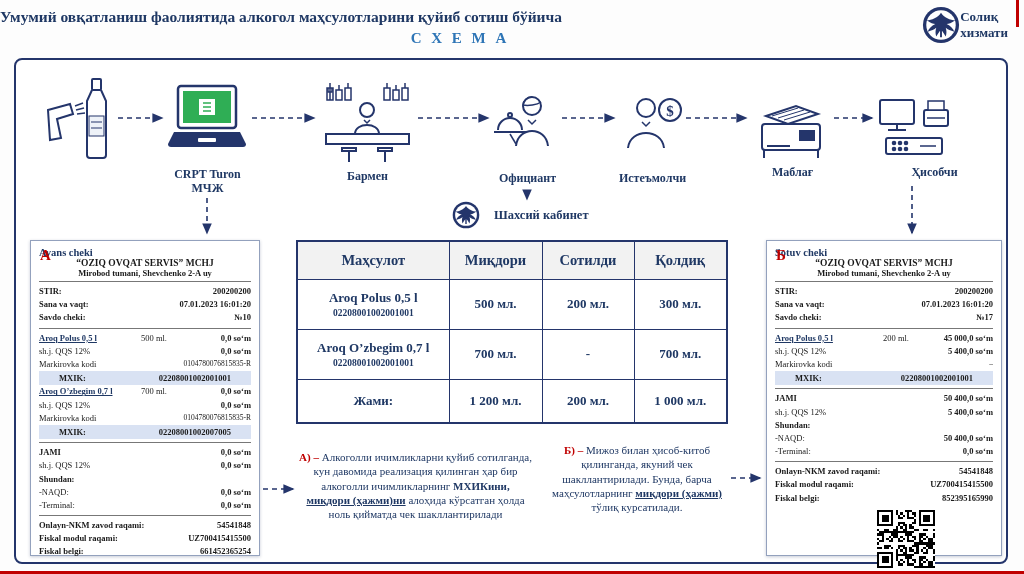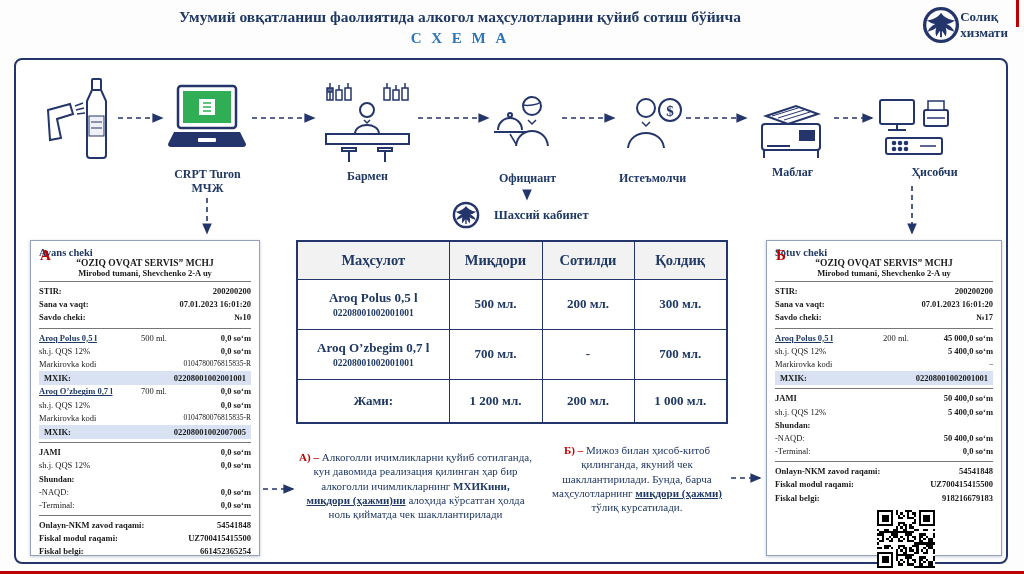--- a/index.html
+++ b/index.html
@@ -1,21 +1,21 @@
 <!DOCTYPE html>
 <html><head>
 <meta charset="utf-8">
 <style>
   * { margin:0; padding:0; box-sizing:border-box; }
   html,body { width:1024px; height:574px; background:#fff; }
   .page { position:relative; width:1024px; height:574px; background:#fdfdfd;
           font-family:"Liberation Serif", serif; overflow:hidden; }
 
   
-  .title { position:absolute; top:8px; left:0; width:920px; text-align:center;
+  .title { position:absolute; top:8px; left:0; width:920px; 
            color:#1f3864; font-weight:bold; font-size:15.5px; }
   .subtitle { position:absolute; top:30px; left:0; width:920px; text-align:center;
               color:#2e75b6; font-weight:bold; font-size:15px; letter-spacing:3px; }
   .logo { position:absolute; top:6px; right:16px; display:flex; align-items:center; }
   .logo-text { color:#1f3864; font-weight:bold; font-size:13px; line-height:1.25; }
   .red-corner { position:absolute; top:0; right:5px; width:3px; height:27px; background:#c00000; }
   .red-bottom { position:absolute; bottom:0; left:0; width:100%; height:3px; background:#c00000; }
 
   
   .frame { position:absolute; left:14px; top:58px; width:994px; height:506px;
@@ -67,21 +67,21 @@
   .r-addr { font-size:8.5px; text-align:center; font-weight:bold; }
   .r-sep { border-top:1px solid #777; margin:3px 0; }
   .r-row { display:flex; justify-content:space-between; font-size:8.5px; line-height:1.55; }
   .val { font-weight:bold; }
   .b { font-weight:bold; } .u { } .sm { font-size:7.5px; }
   .r-prod { display:flex; font-size:8.5px; line-height:1.55; }
   .r-prod .pn { flex:1; font-weight:bold; color:#1f3864; text-decoration:underline; }
   .r-prod .pq { width:46px; }
   .r-prod .pp { width:64px; text-align:right; font-weight:bold; }
   .r-mxik { display:flex; justify-content:space-between; background:#d9e2f3; font-weight:bold;
-            font-size:8.5px; padding:1px 5px; line-height:1.45; }
+            font-size:8.5px; padding:1px 20px; line-height:1.45; }
   .qr { width:58px; height:58px; margin:5px 58px 0 auto; }
 
   
   .note { position:absolute; text-align:center; font-size:11px; color:#1f3864; line-height:1.3; }
   #note-a { left:299px; top:450px; width:233px; }
   #note-b { left:545px; top:443px; width:184px; }
   .np { color:#c00000; font-weight:bold; }
   .nb { font-weight:bold; }
   .nbu { font-weight:bold; text-decoration:underline; }
 </style>
@@ -449,21 +449,21 @@
     <div class="r-row">
         <span class="b u">Onlayn-NKM zavod raqami:</span>
         <span class="val">54541848</span>
       </div>
     <div class="r-row">
         <span class="b u">Fiskal modul raqami:</span>
         <span class="val">UZ700415415500</span>
       </div>
     <div class="r-row">
         <span class="b u">Fiskal belgi:</span>
-        <span class="val">918216679183</span>
+        <span class="val">852395165990</span>
       </div>
     <div class="qr"><svg width="58" height="58" viewBox="0 0 25 25" shape-rendering="crispEdges" fill="#000">
           <rect width="25" height="25" fill="#fff"></rect>
           <rect x="8" y="0" width="1" height="1"></rect>
           <rect x="12" y="0" width="1" height="1"></rect>
           <rect x="13" y="0" width="1" height="1"></rect>
           <rect x="14" y="0" width="1" height="1"></rect>
           <rect x="8" y="1" width="1" height="1"></rect>
           <rect x="10" y="1" width="1" height="1"></rect>
           <rect x="13" y="1" width="1" height="1"></rect>

